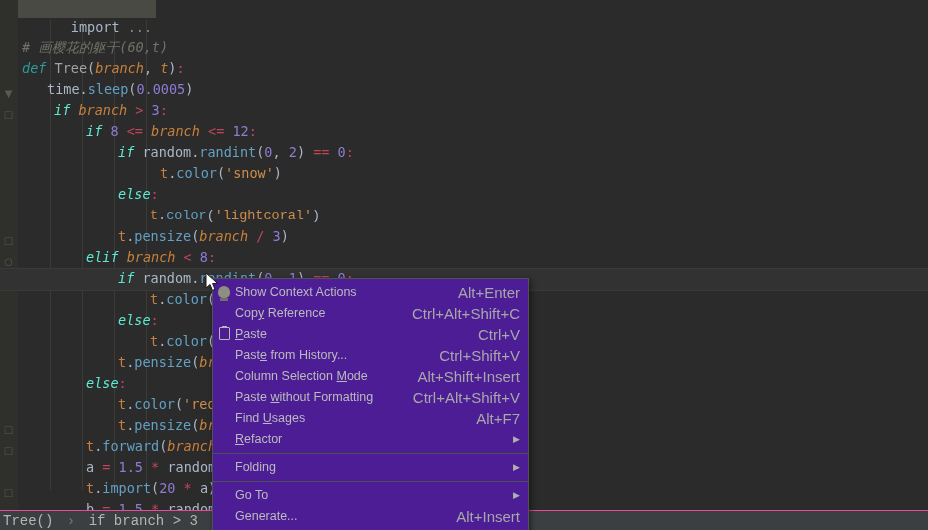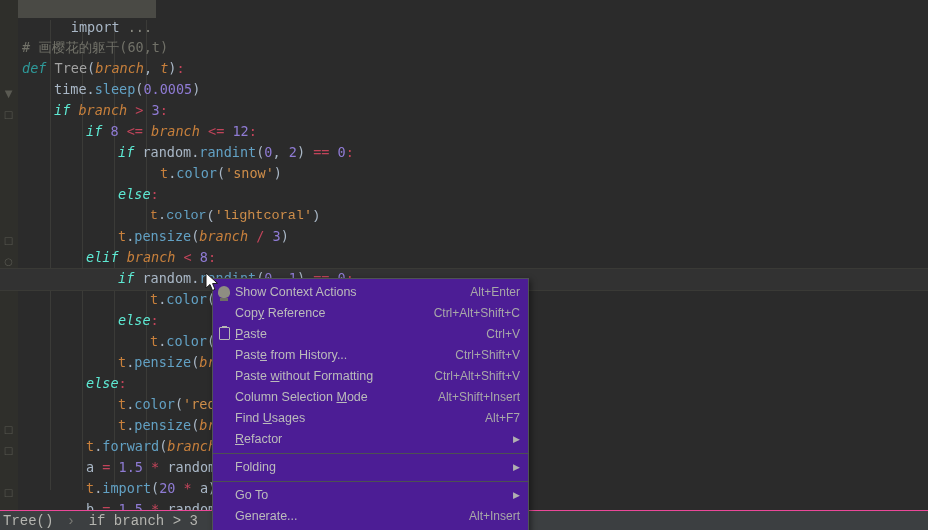--- a/index.html
+++ b/index.html
@@ -171,21 +171,21 @@
     font-size: 11px;
     line-height: 21px;
   }
   .mi .mi-label {
     flex: 1 1 auto;
     overflow: hidden;
     text-overflow: clip;
   }
   .mi .mi-accel {
     color: #a8a8a8;
-    font-size: 12px;
+    font-size: 15px;
     padding-left: 16px;
   }
   .mi .mi-arrow {
     width: 12px;
     text-align: right;
     color: #b0b0b0;
     font-size: 9px;
   }
   .mi u { text-decoration: underline; }
   .menu-sep {
@@ -265,23 +265,23 @@
       <div class="indent-guide" style="left:128px"></div>
     </div>
 
     <div class="current-line" id="current-line" style="top: 268px;"></div>
 
     <div class="fold-block">
       <span>import</span><span>&nbsp;</span><span class="fold-ellipsis">...</span>
     </div>
 
     <div id="code-lines">
-        <div class="line" style="top: 37px; left: 22px;"><span class="t-cmt"># 画樱花的躯干(60,t)</span></div>
+        <div class="line" style="top: 37px; left: 22px; font-style: italic;"><span class="t-cmt"># 画樱花的躯干(60,t)</span></div>
         <div class="line" style="top: 58px; left: 22px;"><span class="t-def">def </span><span class="t-fn">Tree</span><span class="t-punc">(</span><span class="t-param">branch</span><span class="t-punc">, </span><span class="t-param">t</span><span class="t-punc">)</span><span class="t-colon">:</span></div>
-        <div class="line" style="top: 79px; left: 54px;"><span class="t-var">time</span><span class="t-dot">.</span><span class="t-attr">sleep</span><span class="t-punc">(</span><span class="t-num">0.0005</span><span class="t-punc">)</span></div>
+        <div class="line" style="top: 79px; left: 47px;"><span class="t-var">time</span><span class="t-dot">.</span><span class="t-attr">sleep</span><span class="t-punc">(</span><span class="t-num">0.0005</span><span class="t-punc">)</span></div>
         <div class="line" style="top: 100px; left: 54px;"><span class="t-kw">if </span><span class="t-param">branch</span><span class="t-punc"> </span><span class="t-op">&gt;</span><span class="t-punc"> </span><span class="t-num">3</span><span class="t-colon">:</span></div>
         <div class="line" style="top: 121px; left: 86px;"><span class="t-kw">if </span><span class="t-num">8</span><span class="t-punc"> </span><span class="t-op">&lt;=</span><span class="t-punc"> </span><span class="t-param">branch</span><span class="t-punc"> </span><span class="t-op">&lt;=</span><span class="t-punc"> </span><span class="t-num">12</span><span class="t-colon">:</span></div>
         <div class="line" style="top: 142px; left: 118px;"><span class="t-kw">if </span><span class="t-var">random</span><span class="t-dot">.</span><span class="t-attr">randint</span><span class="t-punc">(</span><span class="t-num">0</span><span class="t-punc">, </span><span class="t-num">2</span><span class="t-punc">) </span><span class="t-op">==</span><span class="t-punc"> </span><span class="t-num">0</span><span class="t-colon">:</span></div>
         <div class="line" style="top: 163px; left: 150px; margin-left: 10px;"><span class="t-tname">t</span><span class="t-dot">.</span><span class="t-attr">color</span><span class="t-punc">(</span><span class="t-str">'snow'</span><span class="t-punc">)</span></div>
         <div class="line" style="top: 184px; left: 118px;"><span class="t-kw">else</span><span class="t-colon">:</span></div>
         <div class="line" style="top: 205px; left: 150px; font-family: Liberation Mono, monospace;"><span class="t-tname">t</span><span class="t-dot">.</span><span class="t-attr">color</span><span class="t-punc">(</span><span class="t-str">'lightcoral'</span><span class="t-punc">)</span></div>
         <div class="line" style="top: 226px; left: 118px;"><span class="t-tname">t</span><span class="t-dot">.</span><span class="t-attr">pensize</span><span class="t-punc">(</span><span class="t-param">branch</span><span class="t-punc"> </span><span class="t-op">/</span><span class="t-punc"> </span><span class="t-num">3</span><span class="t-punc">)</span></div>
         <div class="line" style="top: 247px; left: 86px;"><span class="t-kw">elif </span><span class="t-param">branch</span><span class="t-punc"> </span><span class="t-op">&lt;</span><span class="t-punc"> </span><span class="t-num">8</span><span class="t-colon">:</span></div>
         <div class="line" style="top: 268px; left: 118px;"><span class="t-kw">if </span><span class="t-var">random</span><span class="t-dot">.</span><span class="t-attr">randint</span><span class="t-punc">(</span><span class="t-num">0</span><span class="t-punc">, </span><span class="t-num">1</span><span class="t-punc">) </span><span class="t-op">==</span><span class="t-punc"> </span><span class="t-num">0</span><span class="t-colon">:</span></div>
         <div class="line" style="top: 289px; left: 150px;"><span class="t-tname">t</span><span class="t-dot">.</span><span class="t-attr">color</span><span class="t-punc">(</span><span class="t-str">'snow'</span><span class="t-punc">)</span></div>
@@ -314,27 +314,27 @@
         <span class="mi-label"><u>P</u>aste</span>
         <span class="mi-accel">Ctrl+V</span>
       </div>
       <div class="mi">
         <span class="mi-icon"></span>
         <span class="mi-label">Past<u>e</u> from History...</span>
         <span class="mi-accel">Ctrl+Shift+V</span>
       </div>
       <div class="mi">
         <span class="mi-icon"></span>
+        <span class="mi-label">Column Selection <u>M</u>ode</span>
+        <span class="mi-accel">Alt+Shift+Insert</span>
+      </div>
+      <div class="mi">
+        <span class="mi-icon"></span>
         <span class="mi-label">Paste <u>w</u>ithout Formatting</span>
         <span class="mi-accel">Ctrl+Alt+Shift+V</span>
-      </div>
-      <div class="mi">
-        <span class="mi-icon"></span>
-        <span class="mi-label">Column Selection <u>M</u>ode</span>
-        <span class="mi-accel">Alt+Shift+Insert</span>
       </div>
       <div class="mi">
         <span class="mi-icon"></span>
         <span class="mi-label">Find <u>U</u>sages</span>
         <span class="mi-accel">Alt+F7</span>
       </div>
       <div class="mi">
         <span class="mi-icon"></span>
         <span class="mi-label"><u>R</u>efactor</span>
         <span class="mi-arrow">▶</span>

